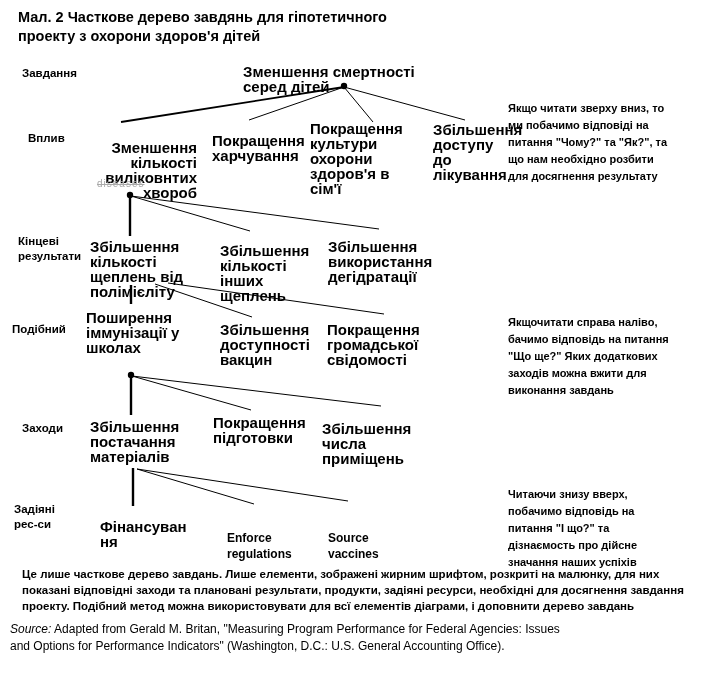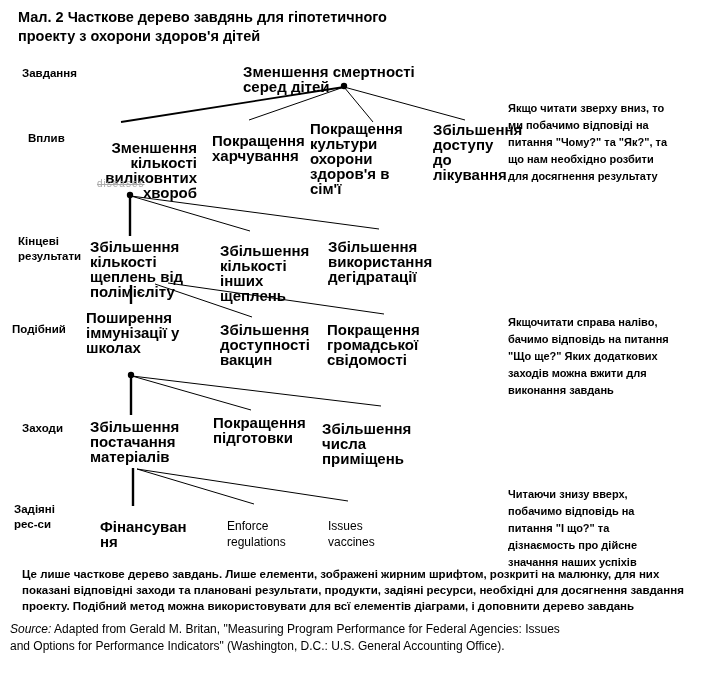--- a/index.html
+++ b/index.html
@@ -24,21 +24,21 @@
   }
   .rowlabel {
     font-size: 11.5px; font-weight: bold; line-height: 15px;
     white-space: pre-line;
   }
   .node {
     font-size: 15px; font-weight: bold; line-height: 15px;
     white-space: pre-line;
   }
   .node.regular {
-    font-weight: normal; font-size: 12px; line-height: 16px;
+    font-weight: bold; font-size: 12px; line-height: 16px; margin-top: 12px;
   }
   .ann {
     left: 508px; width: 204px;
     font-size: 11px; font-weight: bold; line-height: 17px;
     white-space: pre-line;
   }
   #remnant {
     left: 97px; top: 178px;
     font-size: 10px; color: #a9a9a9;
     text-decoration: line-through;
@@ -148,21 +148,21 @@
   <div class="abs node" style="left:213px; top:415px; width:95px;">Покращення
 підготовки</div>
   <div class="abs node" style="left:322px; top:421px; width:80px;">Збільшення
 числа
 приміщень</div>
 
   <div class="abs node" style="left:100px; top:519px; width:75px;">Фінансуван
 ня</div>
   <div class="abs node regular" style="left:227px; top:518px; width:85px;">Enforce
 regulations</div>
-  <div class="abs node regular" style="left:328px; top:518px; width:75px;">Issues
+  <div class="abs node regular" style="left:328px; top:518px; width:75px;">Source
 vaccines</div>
 
   <div class="abs ann" style="top:100px;">Якщо читати зверху вниз, то
 ми побачимо відповіді на
 питання "Чому?" та "Як?", та
 що нам необхідно розбити
 для досягнення результату</div>
   <div class="abs ann" style="top:314px;">Якщочитати справа наліво,
 бачимо відповідь на питання
 "Що ще?" Яких додаткових

